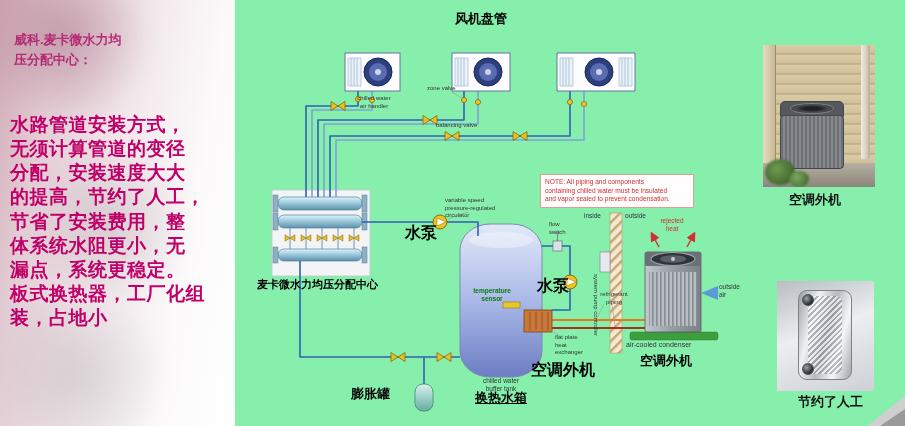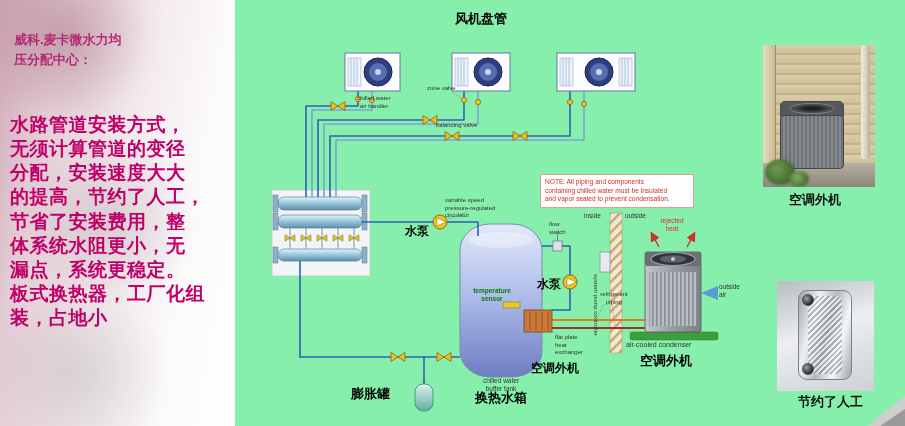--- a/index.html
+++ b/index.html
@@ -21,21 +21,21 @@
 
   .schematic { position:absolute; left:0; top:0; }
 
   
   .lbl { position:absolute; font-size:6px; line-height:1.25; color:#333; white-space:pre-line; }
   .lbl-65 { font-size:6.5px; }
   .lbl-7 { font-size:7px; }
   .center { text-align:center; }
   .red { color:#d03030; }
   .green { color:#0b7b0b; font-weight:bold; }
-  .lbl-cn { position:absolute; font-weight:bold; color:#000; font-size:12px; white-space:pre-line; }
+  .lbl-cn { position:absolute; font-weight:bold; color:#000; font-size:16px; white-space:pre-line; }
   .lbl-cn-lg { font-size:13px; }
   .vertical { writing-mode:vertical-rl; height:74px; }
   .note-box { position:absolute; left:540px; top:174px; width:154px; border:1px solid #e59a9a;
     background:#fffdfd; color:#d03030; font-size:6.6px; line-height:1.3; padding:3px 4px; white-space:pre-line; }
 
   
   .photo { position:absolute; overflow:hidden; }
   .photo-condenser { left:763px; top:45px; width:112px; height:142px; background:#cbbb96; }
   .siding { position:absolute; left:0; top:0; right:0; bottom:0;
     background:repeating-linear-gradient(180deg,#dbcda9 0px,#d0c09a 8px,#b2a076 9px,#d8c9a5 10px); }
@@ -279,20 +279,21 @@
   </svg>
 
   <div class="lbl-cn lbl-cn-lg" style="left:455px; top:10px;">风机盘管</div>
   <div class="lbl center" style="left:349px; top:95px; width:50px;">chilled water
 air handler</div>
   <div class="lbl" style="left:427px; top:85px;">zone valve</div>
   <div class="lbl" style="left:436px; top:122px;">balancing valve</div>
   <div class="lbl" style="left:445px; top:197px;">variable speed
 pressure-regulated
 circulator</div>
+  <div class="lbl-cn" style="left:257px; top:277px; font-size:11px;">麦卡微水力均压分配中心</div>
   <div class="lbl-cn" style="left:405px; top:223px;">水泵</div>
   <div class="note-box">NOTE:  All piping and components
 containing chilled water must be insulated
 and vapor sealed to prevent condensation.</div>
   <div class="lbl" style="left:549px; top:221px;">flow
 switch</div>
   <div class="lbl-cn" style="left:537px; top:276px;">水泵</div>
   <div class="lbl vertical" style="left:591px; top:274px;">system pump controller</div>
   <div class="lbl lbl-65" style="left:584px; top:212px;">inside</div>
   <div class="lbl lbl-65" style="left:625px; top:212px;">outside</div>
@@ -305,21 +306,21 @@
   <div class="lbl lbl-65 green center" style="left:467px; top:287px; width:50px;">temperature
 sensor</div>
   <div class="lbl" style="left:555px; top:334px;">flat plate
 heat
 exchanger</div>
   <div class="lbl-cn" style="left:531px; top:360px;">空调外机</div>
   <div class="lbl lbl-7" style="left:626px; top:341px;">air-cooled condenser</div>
   <div class="lbl-cn lbl-cn-lg" style="left:640px; top:352px;">空调外机</div>
   <div class="lbl lbl-65 center" style="left:462px; top:377px; width:78px;">chilled water
 buffer tank</div>
-  <div class="lbl-cn lbl-cn-lg center" style="left:462px; top:389px; width:78px;">换热水箱</div>
+  <div class="lbl-cn lbl-cn-lg center" style="left:462px; top:389px; width:78px;text-decoration:underline;">换热水箱</div>
   <div class="lbl-cn lbl-cn-lg" style="left:351px; top:385px;">膨胀罐</div>
 
   <div class="photo photo-condenser">
     <div class="siding"></div>
     <div class="corner-trim"></div>
     <div class="downspout"></div>
     <div class="ground"></div>
     <div class="ac-top"></div>
     <div class="ac-fan"></div>
     <div class="ac-body"></div>

